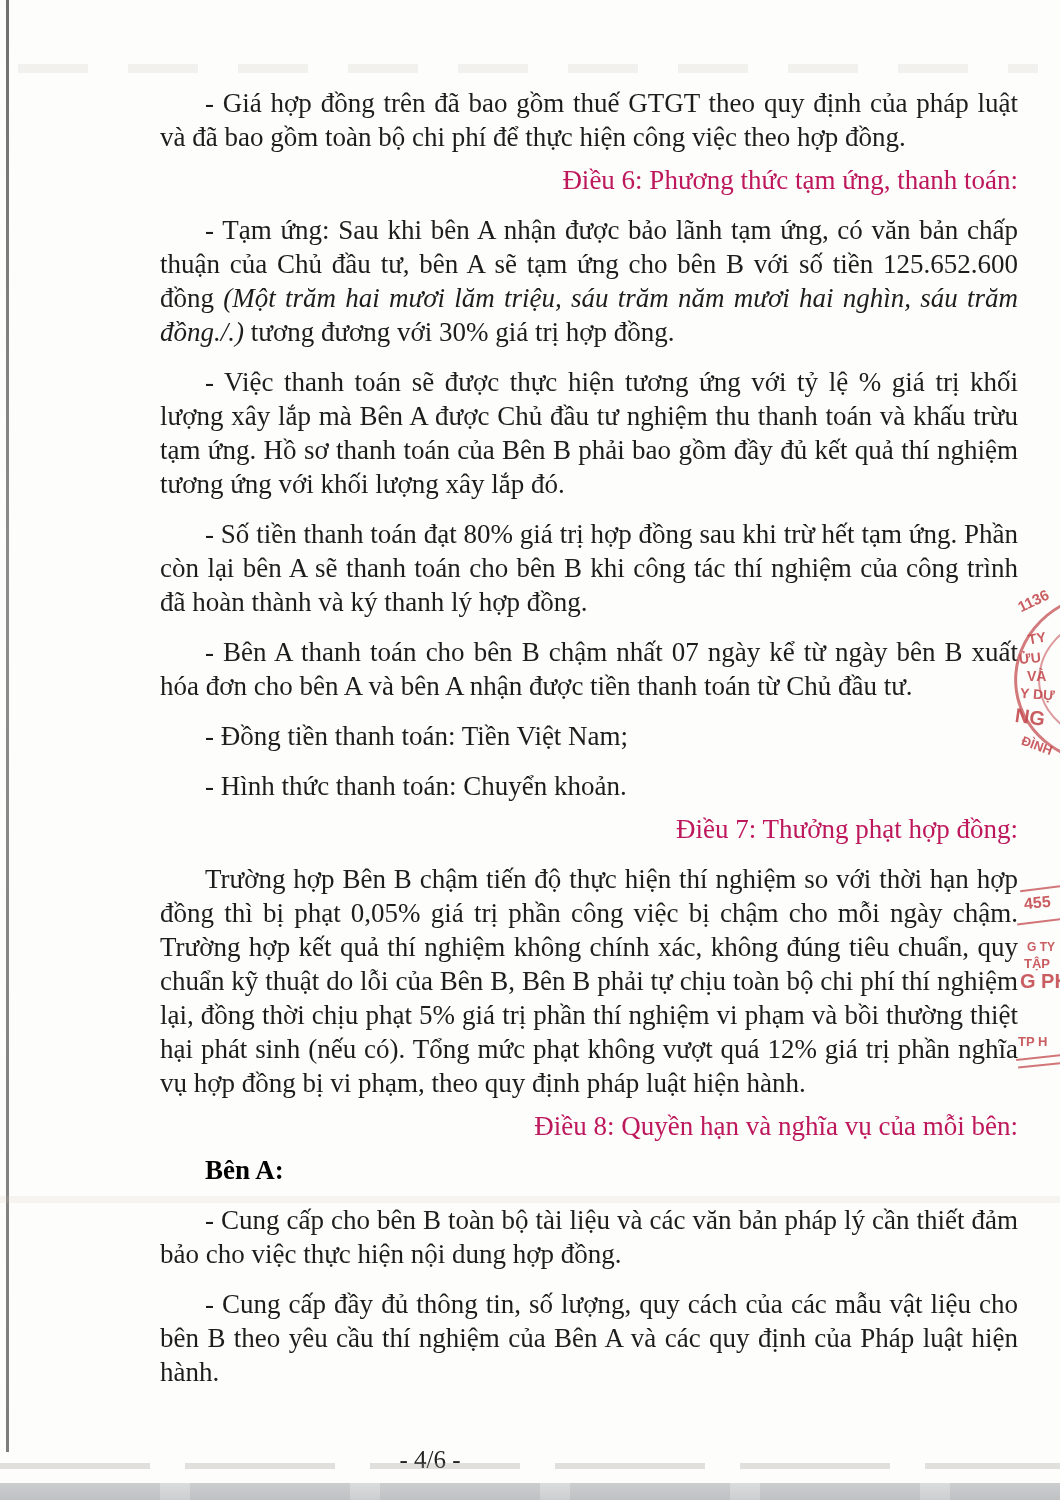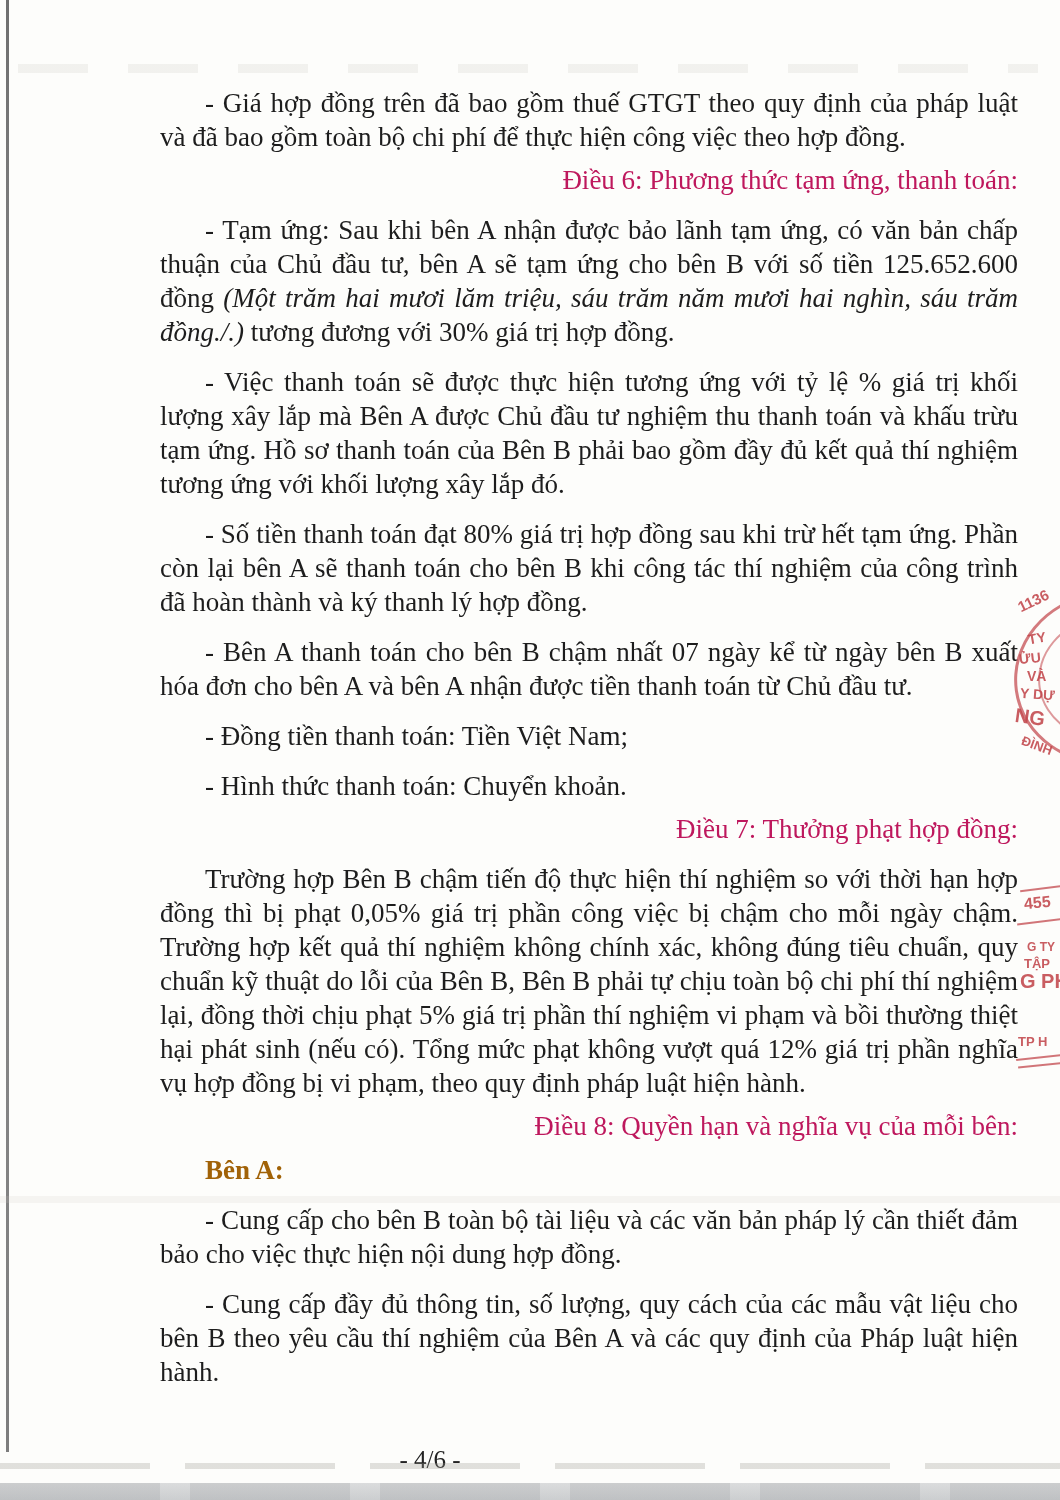--- a/index.html
+++ b/index.html
@@ -49,21 +49,21 @@
     font-size: 27px; line-height: 34px;
     text-align: justify;
   }
   .para { margin: 16px 0 9px 0; text-indent: 45px; }
   .heading {
     font-weight: normal; text-align: right; text-indent: 30px;
     margin: 4px 0 10px 0; color: #be185d;
   }
   .subheading {
     font-weight: bold; text-align: left; text-indent: 45px;
-    margin: 4px 0 10px 0; color: #a16207;
+    margin: 4px 0 10px 0; color: #000000;
   }
   .italic-run { font-style: italic; }
   .footer {
     position: absolute; left: 0; top: 1446px; width: 860px;
     text-align: center; font-size: 25px; color: #222;
   }
   
   .seal { position: absolute; color: #c2474c; font-family: "Liberation Sans", "DejaVu Sans", sans-serif; }
   .seal-round { left: 1012px; top: 588px; width: 210px; height: 190px; }
   .seal-round .ring-outer {

